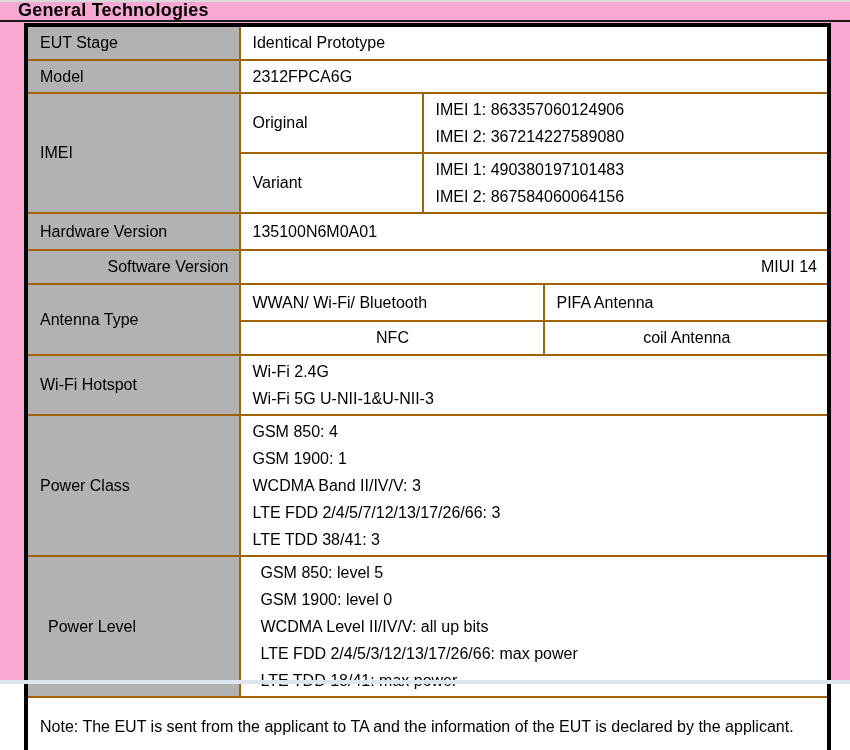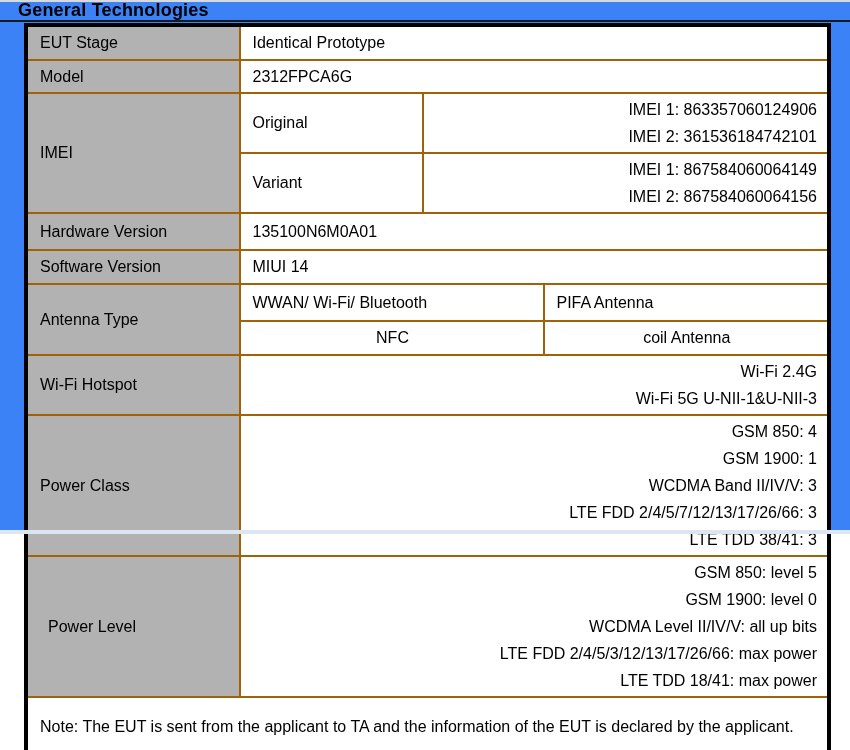--- a/index.html
+++ b/index.html
@@ -5,22 +5,22 @@
   * { margin: 0; padding: 0; box-sizing: border-box; }
   html, body {
     width: 850px; height: 750px;
     background: #ffffff;
     font-family: "Liberation Sans", "DejaVu Sans", sans-serif;
     color: #000000;
     overflow: hidden;
   }
   .page {
     position: relative;
-    width: 850px; height: 534px;
-    background: #3b82f6;
+    width: 850px; height: 684px;
+    background: #f9a8d4;
   }
   .top-edge-line {
     position: absolute; left: 0; top: 0;
     width: 850px; height: 2px;
     background: #d9d9d9;
   }
   .doc-title {
     position: absolute; left: 18px; top: 0px;
     font-size: 18px; font-weight: bold;
     letter-spacing: 0.2px;
@@ -49,28 +49,28 @@
   td.lbl {
     background: #b2b2b2 !important;
     padding-left: 13px;
   }
   
   tr.r-eut   td { height: 34px; }
   tr.r-model td { height: 33px; }
   tr.r-imei1 td { height: 57px; }
   tr.r-imei2 td { height: 57px; }
   tr.r-hw    td { height: 37px; }
-  tr.r-sw    td { height: 34px; }
+  tr.r-sw    td { height: 34px; text-align: right; }
   tr.r-ant1  td { height: 37px; }
   tr.r-ant2  td { height: 34px; text-align: center; }
   tr.r-wifi  td { height: 57px; }
   tr.r-pc    td { height: 141px; margin-top: 32px; }
   tr.r-pl    td { height: 137px; padding-left: 20px; }
   tr.r-note  td { height: 60px; vertical-align: middle; }
-  .line { white-space: nowrap; text-align: right; }
+  .line { white-space: nowrap; }
   .bottom-strip {
     position: absolute; left: 0; bottom: 0;
     width: 850px; height: 4px;
     background: #dde5f1;
   }
 </style>
 </head>
 <body>
 
 <div class="page">
@@ -97,28 +97,28 @@
     <tr class="r-model">
       <td class="lbl">Model</td>
       <td colspan="3">2312FPCA6G</td>
     </tr>
 
     <tr class="r-imei1">
       <td class="lbl" rowspan="2">IMEI</td>
       <td>Original</td>
       <td colspan="2">
         <div class="line">IMEI 1: 863357060124906</div>
-        <div class="line">IMEI 2: 361536184742101</div>
+        <div class="line">IMEI 2: 367214227589080</div>
       </td>
     </tr>
 
     <tr class="r-imei2">
       <td>Variant</td>
       <td colspan="2">
-        <div class="line">IMEI 1: 867584060064149</div>
+        <div class="line">IMEI 1: 490380197101483</div>
         <div class="line">IMEI 2: 867584060064156</div>
       </td>
     </tr>
 
     <tr class="r-hw">
       <td class="lbl">Hardware Version</td>
       <td colspan="3">135100N6M0A01</td>
     </tr>
 
     <tr class="r-sw">

